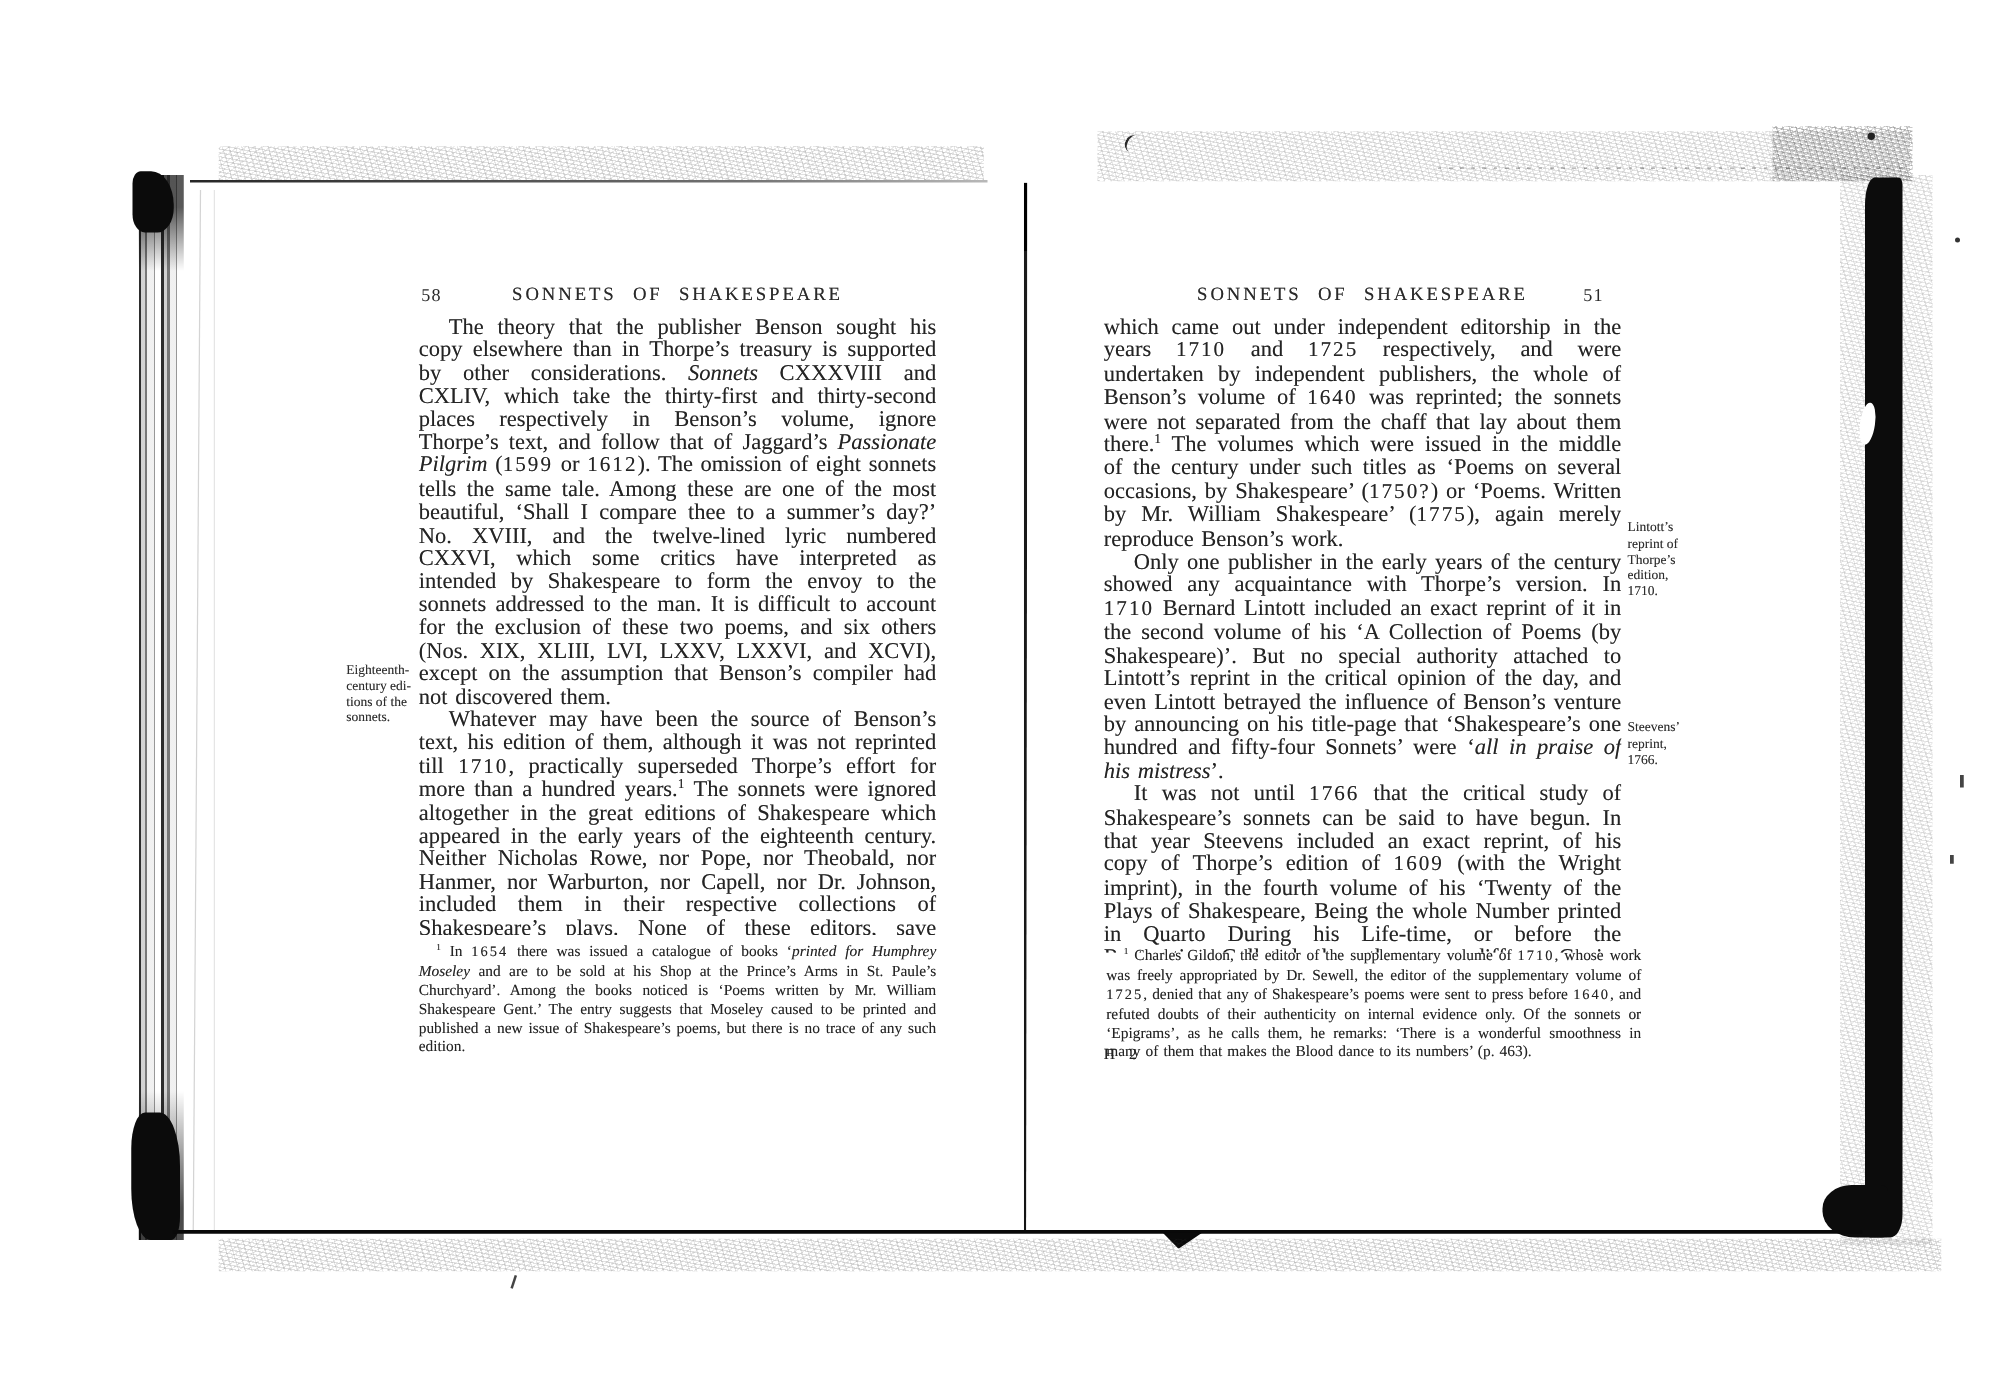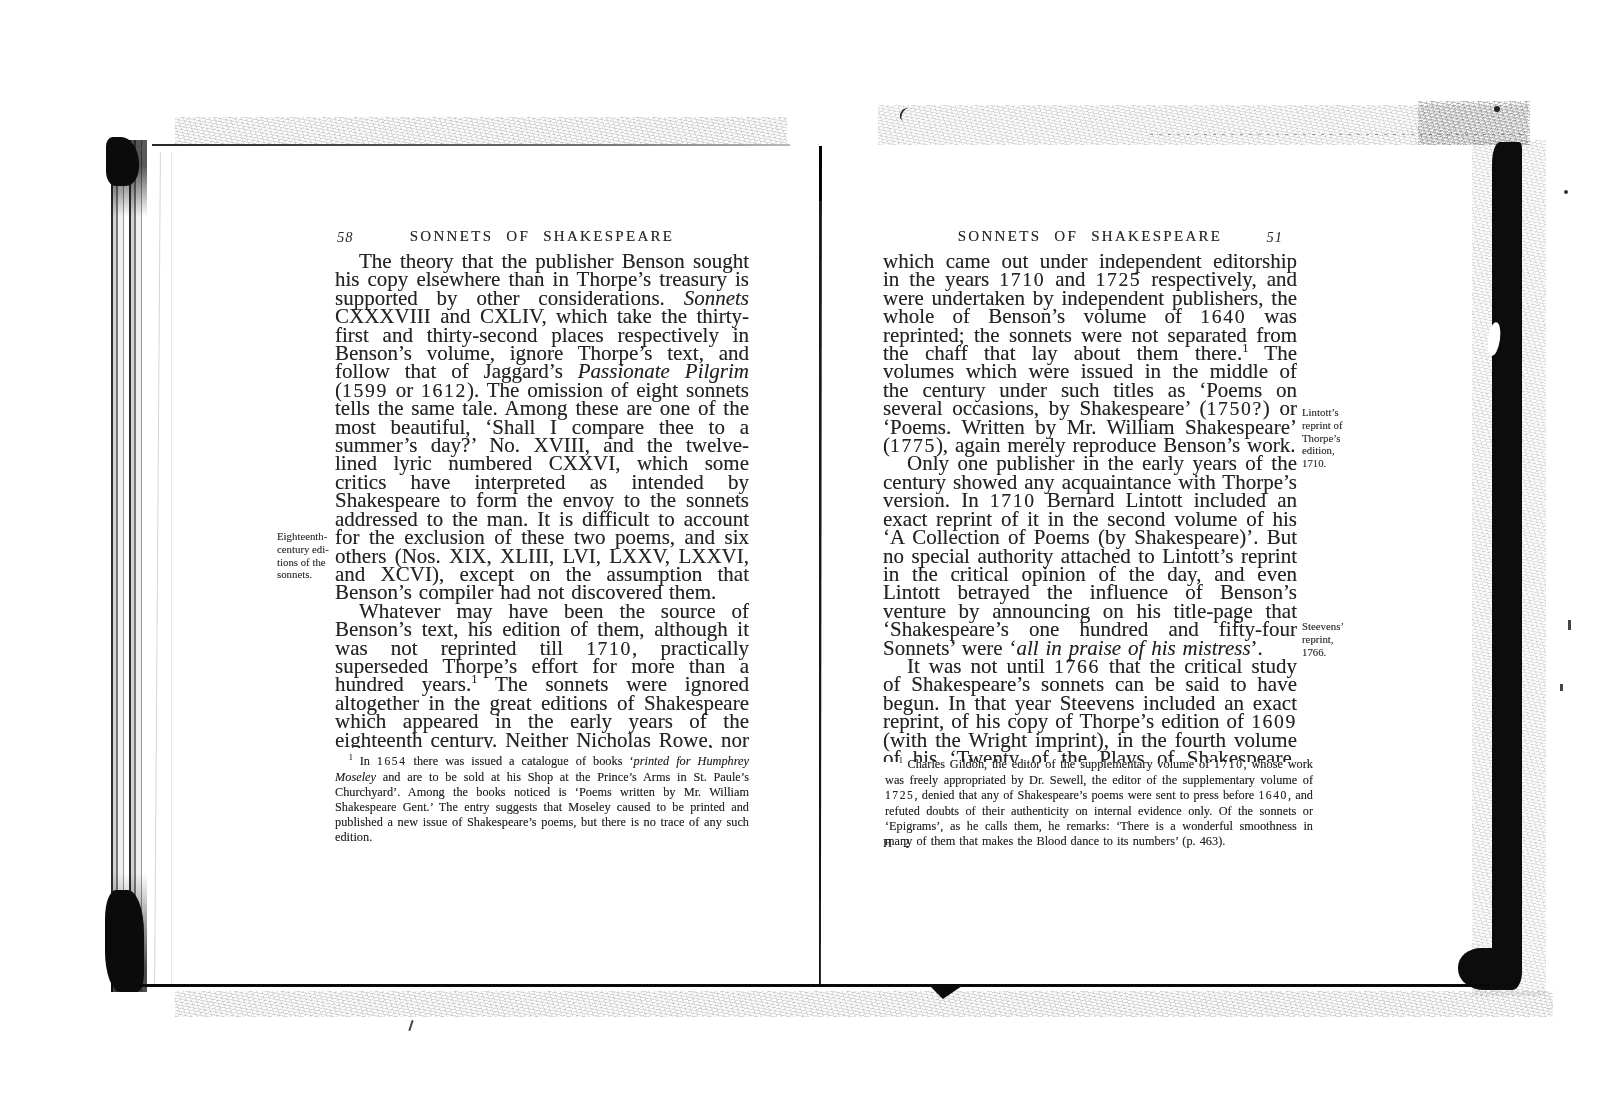--- a/index.html
+++ b/index.html
@@ -5,26 +5,26 @@
   html,body{margin:0;padding:0;background:#ffffff;}
   body{width:1600px;height:1108px;position:relative;overflow:hidden;
        font-family:"Liberation Serif","DejaVu Serif",serif;color:#242424;}
   .scan{position:absolute;inset:0;}
   .abs{position:absolute;}
 
   
   .running-head{position:absolute;height:22px;font-size:15px;color:#2a2a2a;}
   .head-title{display:block;text-align:center;letter-spacing:2.3px;word-spacing:7px;
               text-shadow:0 0 .5px rgba(25,25,25,.55);}
-  .pagenum{position:absolute;top:1px;font-size:14.5px;letter-spacing:1px;font-style:italic;}
+  .pagenum{position:absolute;top:1px;font-size:14.5px;letter-spacing:1px;}
   .pagenum-left{left:2px;}
   .pagenum-right{right:14px;}
 
   .textcol{position:absolute;overflow:hidden;}
-  .para{margin:0;text-align:justify;font-size:21px;line-height:18.4px;word-spacing:1.6px;
+  .para{margin:0;text-align:justify;font-size:18px;line-height:18.4px;word-spacing:1.6px;
         text-shadow:0 0 .5px rgba(25,25,25,.42);}
   .indent{text-indent:24px;}
 
   .seg-i{font-style:italic;}
   .seg-sup{vertical-align:super;font-size:.6em;line-height:0;}
   .seg-n{letter-spacing:1.6px;font-size:.94em;}
 
   .margin-note{position:absolute;font-size:10.8px;line-height:12.8px;color:#2e2e2e;
                white-space:pre-line;text-shadow:0 0 .4px rgba(30,30,30,.4);}
 
@@ -87,22 +87,22 @@
   .speck-b{left:1568px;top:620px;width:3px;height:10px;background:#444;}
   .speck-c{left:1560px;top:684px;width:3px;height:7px;background:#444;}
   .speck-d{left:1494px;top:106px;width:6px;height:6px;background:#222;border-radius:50%;}
 
   
   .head-left{left:335px;top:228px;width:414px;}
   .head-right{left:883px;top:228px;width:414px;}
   .textcol-left{left:335px;top:252px;width:414px;height:496px;}
   .textcol-right{left:883px;top:252px;width:414px;height:510px;}
   .note-18th{left:277px;top:530px;width:58px;}
-  .note-lintott{left:1302px;top:406px;width:62px;}
-  .note-steevens{left:1302px;top:576px;width:62px;margin-top:44px;}
+  .note-lintott{left:1302px;top:416px;width:62px;}
+  .note-steevens{left:1302px;top:576px;width:62px;}
   .footnote-left{left:335px;top:754px;width:414px;}
   .footnote-right{left:885px;top:757px;width:428px;}
   .sig-h2{left:883px;top:836px;width:414px;}
 </style>
 </head>
 <body>
 
 <div class="scan">
 
   <div class="abs grain noise-top-left"></div>

